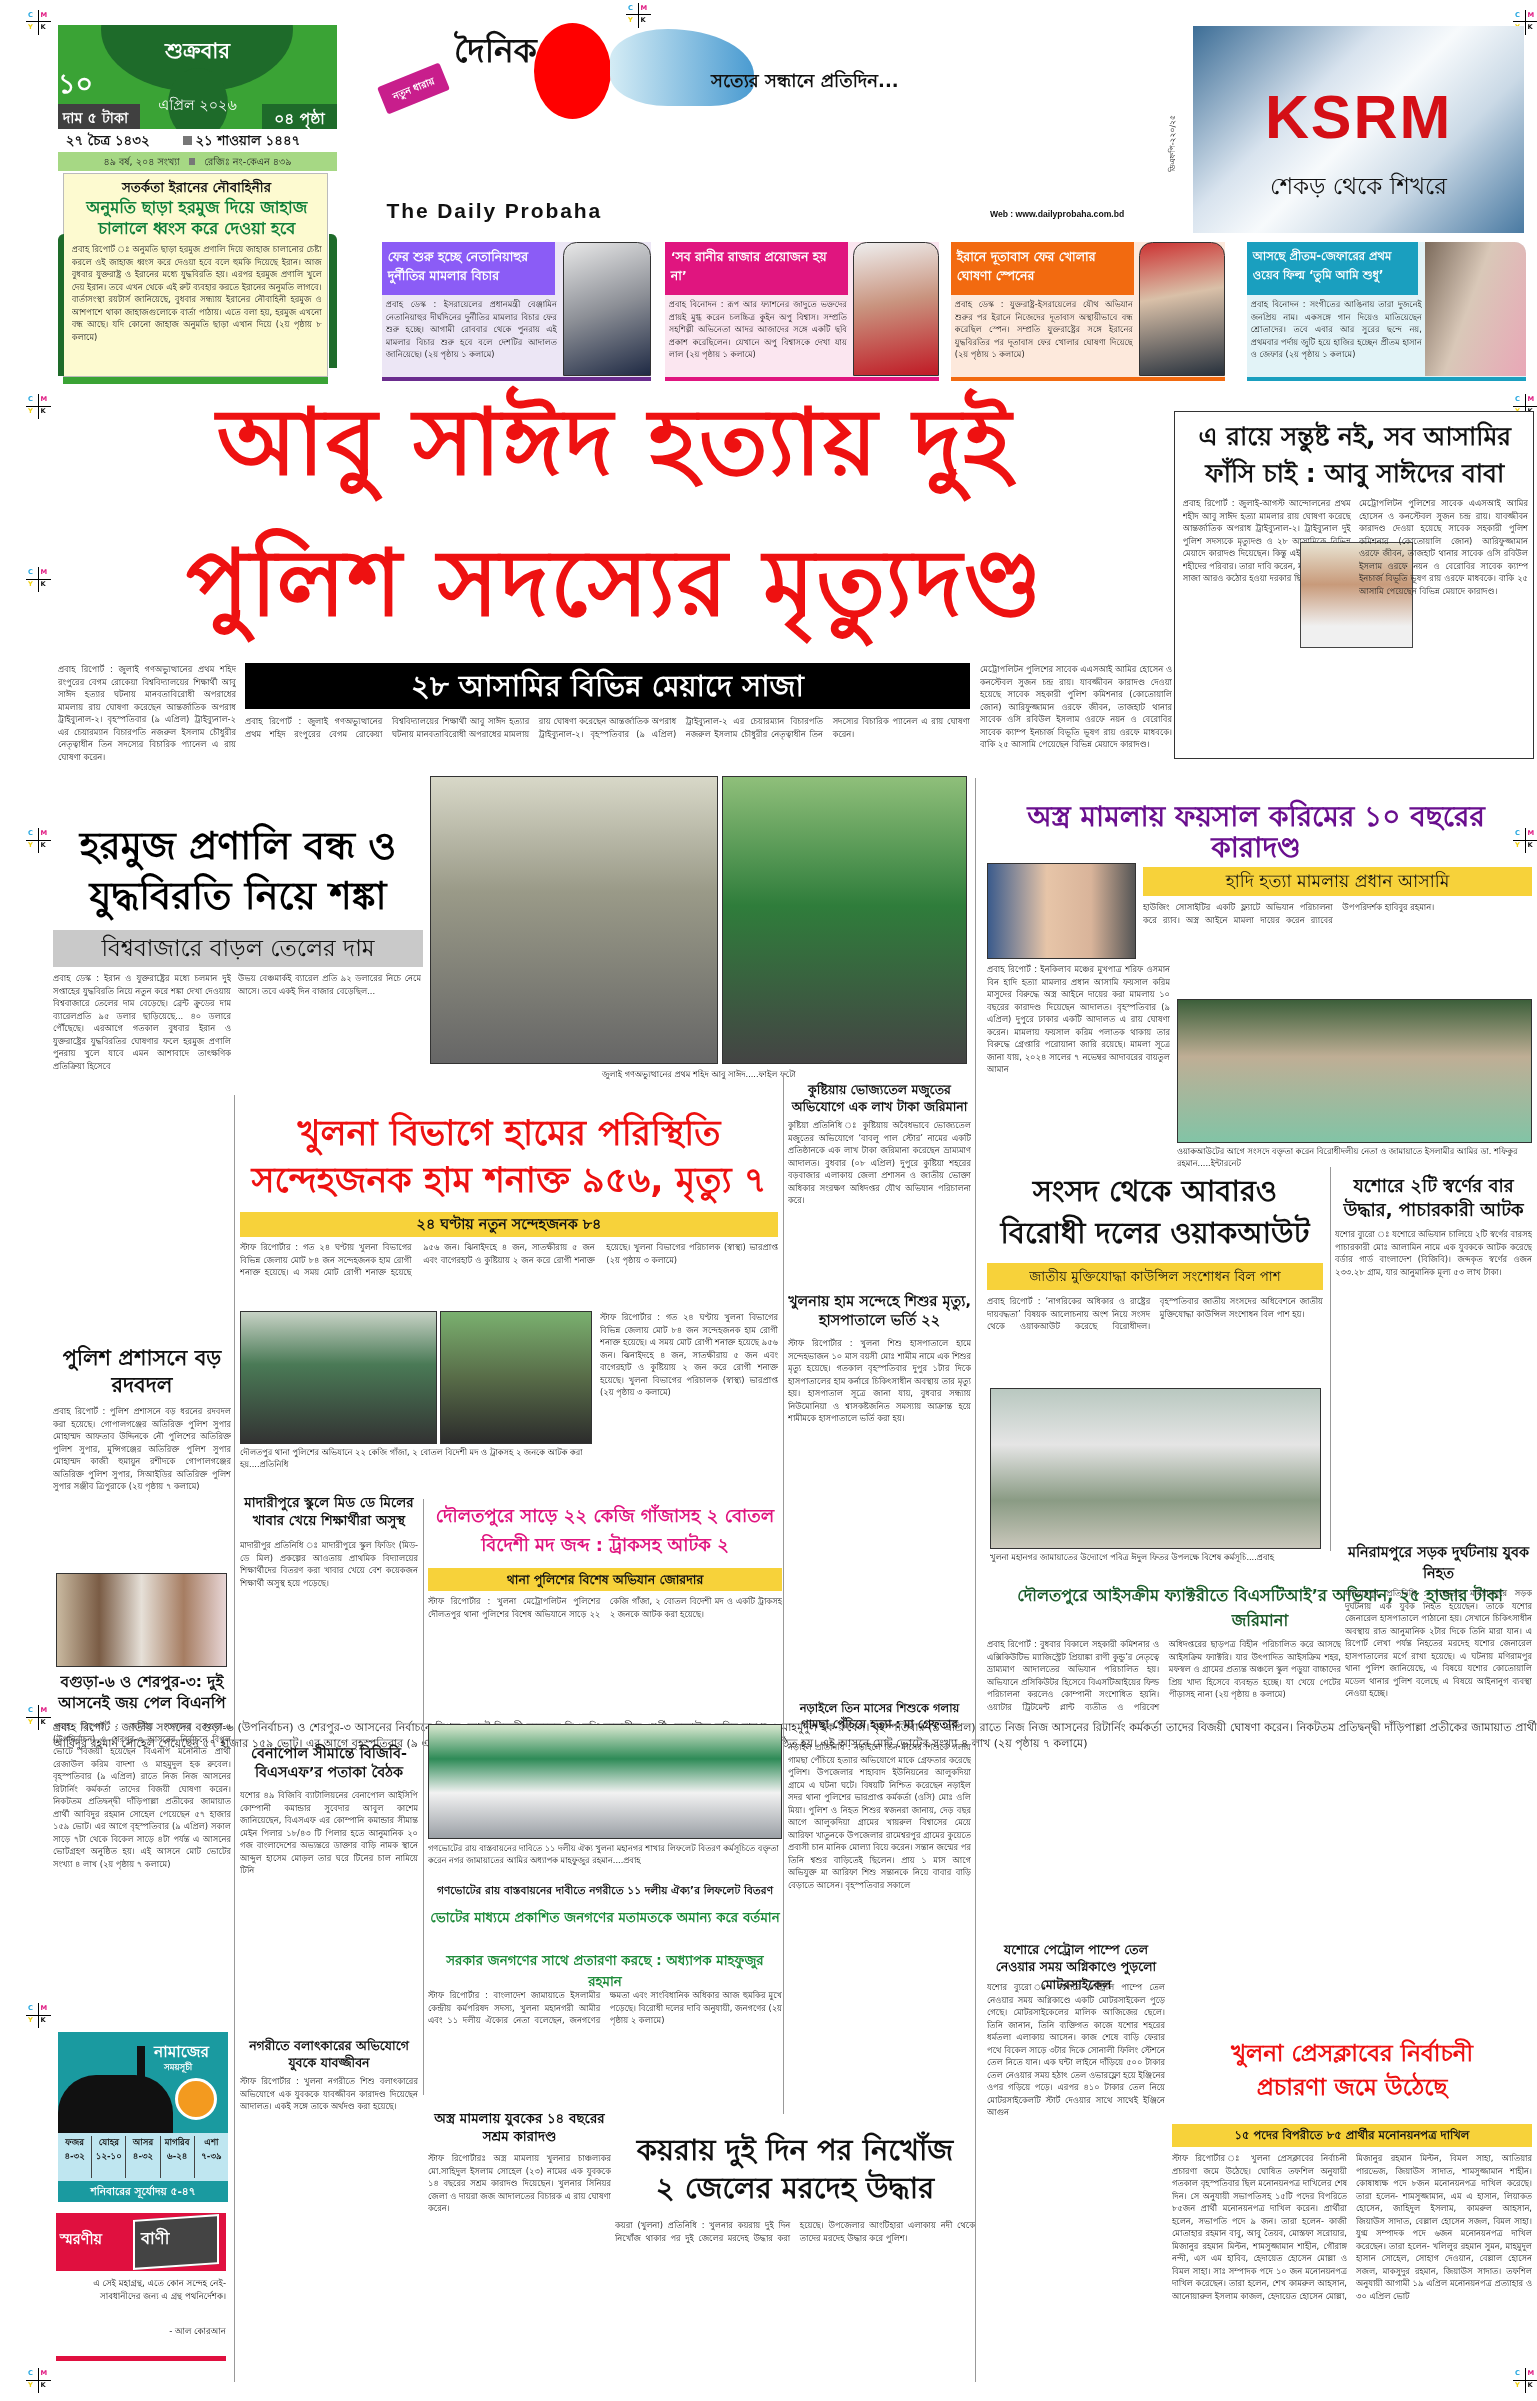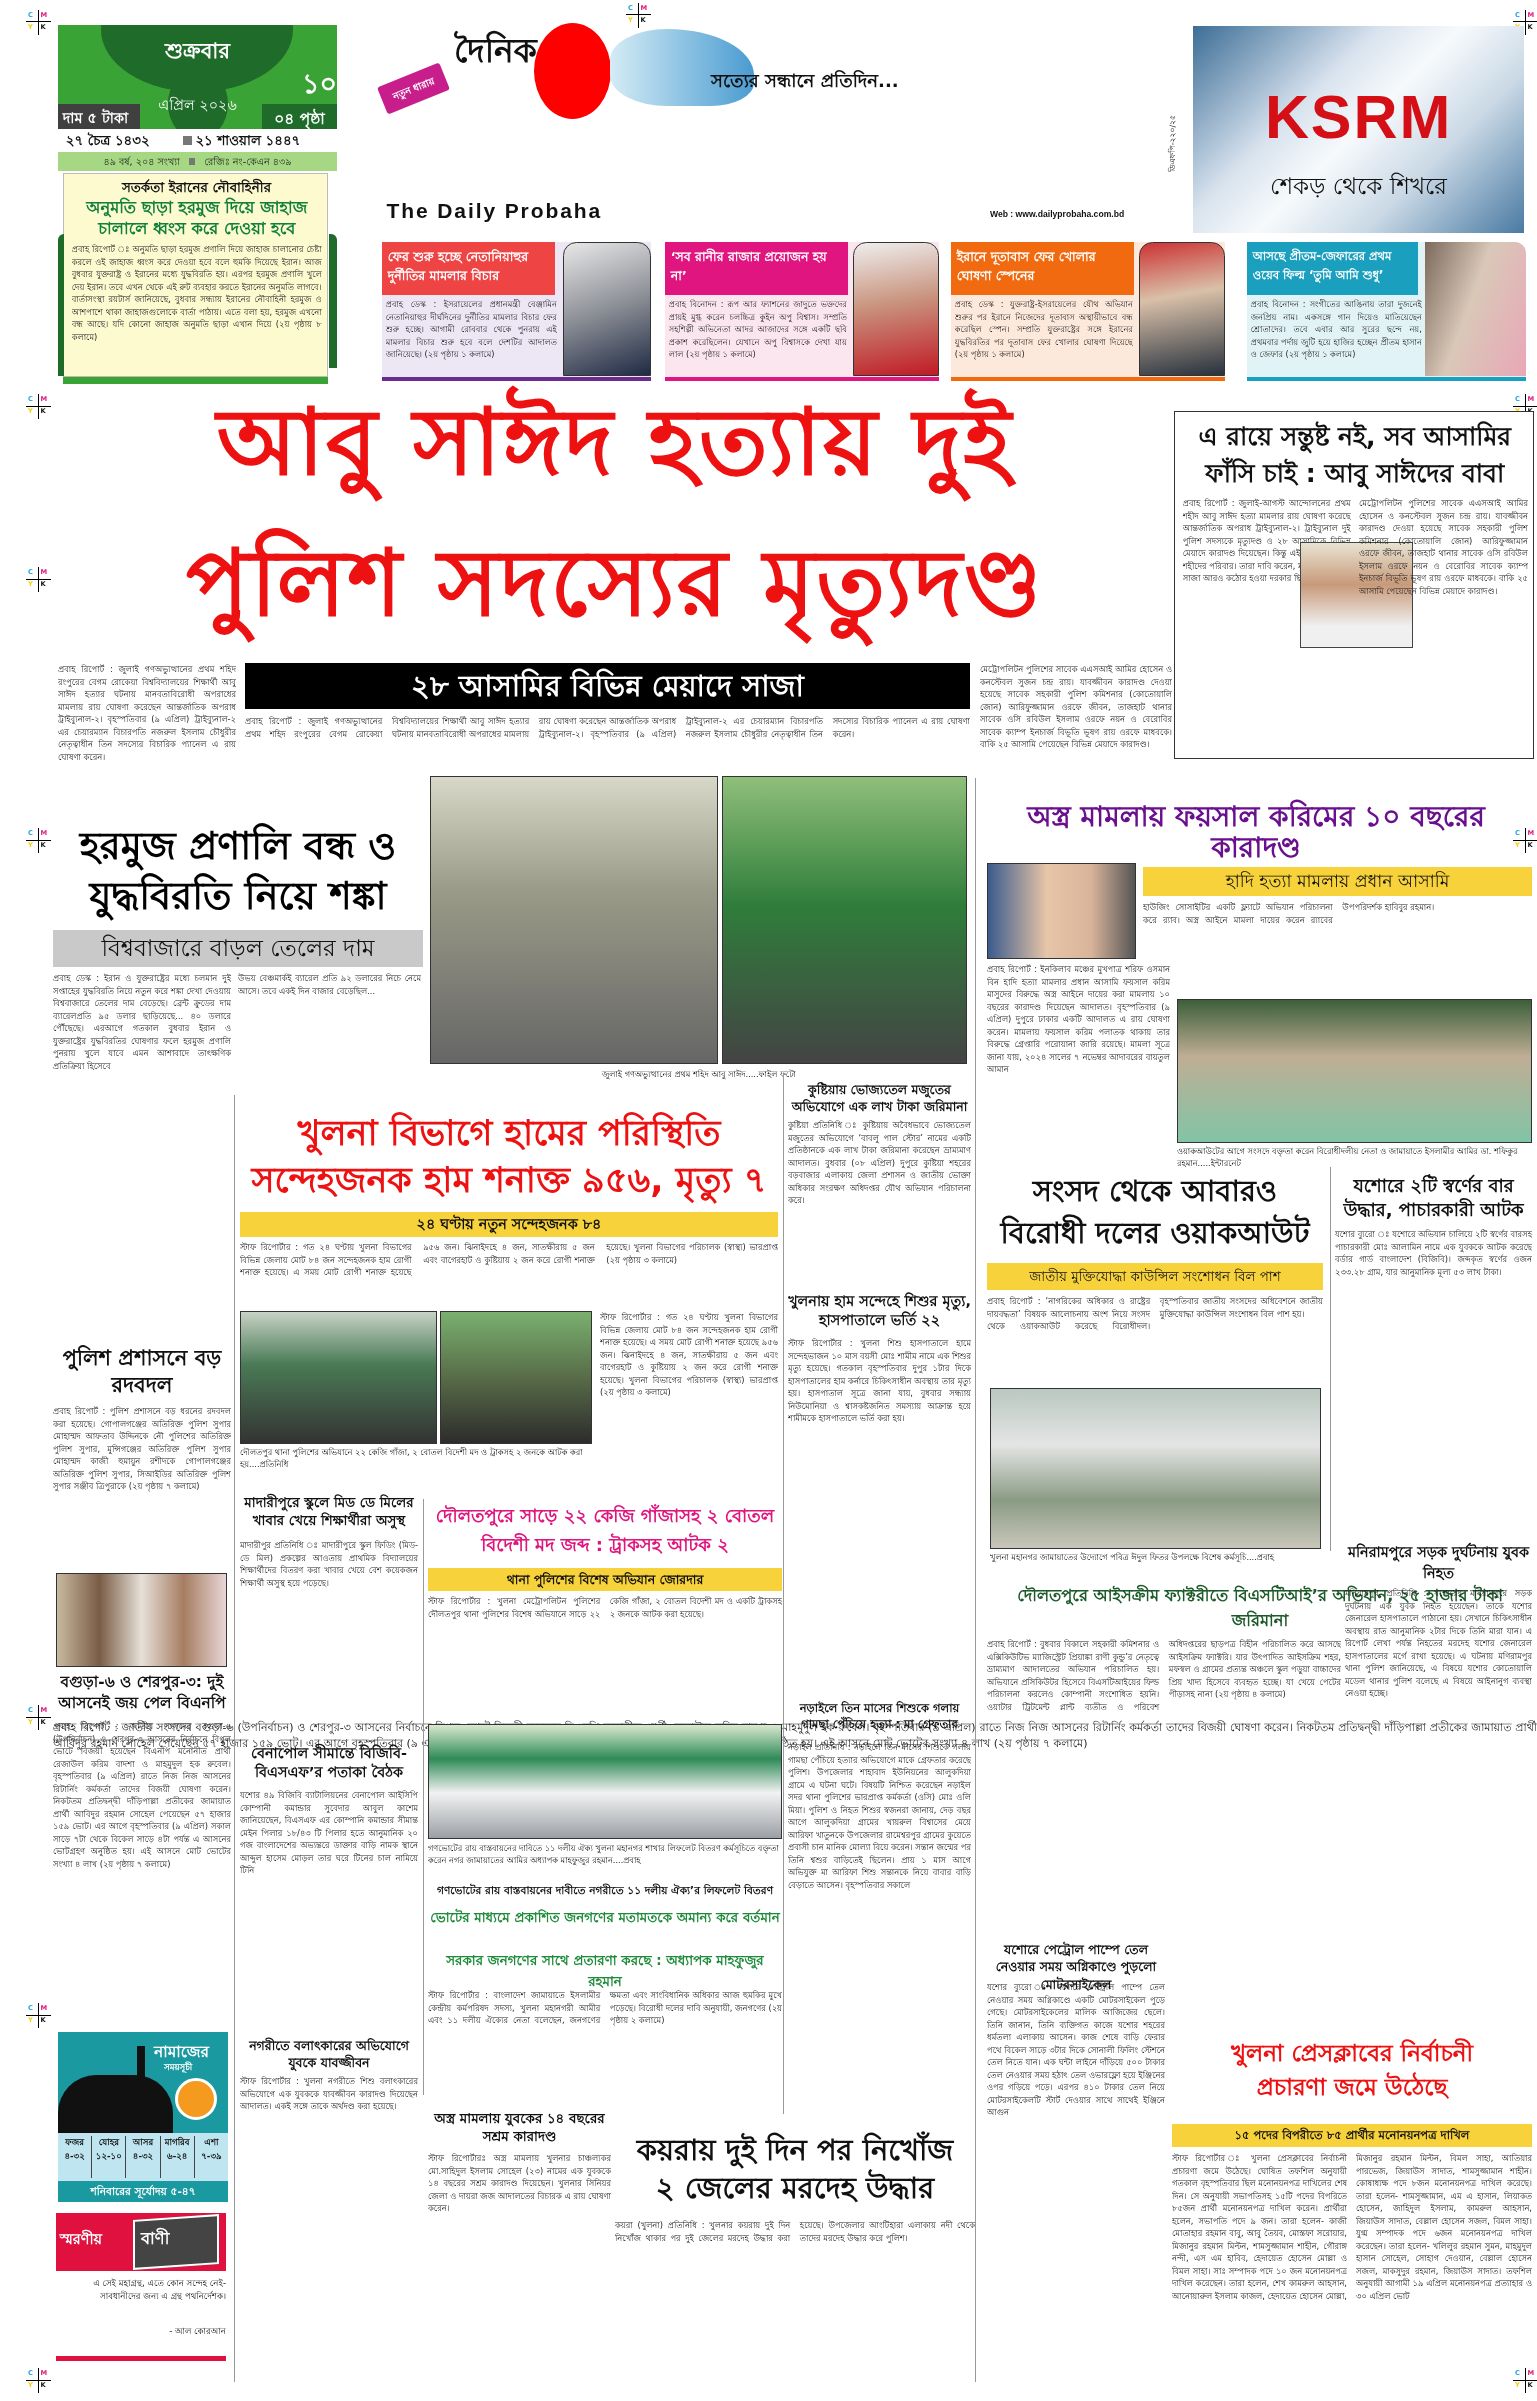--- a/index.html
+++ b/index.html
@@ -89,21 +89,21 @@
     <span style="left:1.9px;top:1px;color:#28a8e0">C</span>
     <span style="left:14.4px;top:1px;color:#e0157f">M</span>
     <span style="left:1.9px;top:13.4px;color:#f2d20c">Y</span>
     <span style="left:14.4px;top:13.4px">K</span>
   </div>
 
 <div class="abs" style="left:58px;top:25px;width:279px;height:146px;background:#3aa335;overflow:hidden">
   <div class="abs" style="left:43px;top:-58px;width:192px;height:125px;border-radius:50%;background:#1e6b2a"></div>
   <div class="abs" style="left:110px;top:43px;width:60px;height:72px;border-radius:50%;background:#1e6b2a"></div>
   <div class="abs" style="left:0;top:9.6px;width:279px;text-align:center;color:#fff;font-size:21px;font-weight:bold">শুক্রবার</div>
-  <div class="abs" style="left:0;top:38px;width:279px;text-align:right;color:#fff;font-size:27px;font-weight:bold">১০</div>
+  <div class="abs" style="left:0;top:38px;width:279px;text-align:left;color:#fff;font-size:27px;font-weight:bold">১০</div>
   <div class="abs" style="left:0;top:69px;width:279px;text-align:center;color:#fff;font-size:14.4px">এপ্রিল ২০২৬</div>
   <div class="abs" style="left:0;top:79px;width:82px;height:25px;background:#404040;color:#fff;font-size:14.4px;font-weight:bold;padding:2.9px 4.8px">দাম ৫ টাকা</div>
   <div class="abs" style="left:204px;top:79px;width:75px;height:25px;background:#1e6b2a;color:#fff;font-size:15.4px;font-weight:bold;padding:2.9px 4.8px;text-align:center">০৪ পৃষ্ঠা</div>
   <div class="abs" style="left:0;top:104px;width:279px;height:23px;background:#fff"></div>
   <div class="abs" style="left:7.7px;top:106px;font-size:13.4px;font-weight:bold;color:#111">২৭ চৈত্র ১৪৩২</div>
   <div class="abs" style="left:125px;top:106px;font-size:13.4px;font-weight:bold;color:#111"><span style="display:inline-block;width:8.6px;height:8.6px;background:#777;margin-right:3.8px"></span><span>২১ শাওয়াল ১৪৪৭</span></div>
   <div class="abs" style="left:0;top:127px;width:279px;height:19px;background:#a6d884"></div>
   <div class="abs" style="left:0;top:130px;width:279px;text-align:center;font-size:9.6px;color:#222"><span>৪৯ বর্ষ, ২০৪ সংখ্যা</span> <span style="display:inline-block;width:6.7px;height:6.7px;background:#777;margin:0 5.8px"></span> <span>রেজিঃ নং-কেএন ৪৩৯</span></div>
 </div>
 
@@ -126,21 +126,21 @@
   <div class="abs" style="left:615px;top:188px;font-size:8.6px;font-weight:bold;font-family:'Liberation Sans',sans-serif">Web : www.dailyprobaha.com.bd</div>
 </div>
 <div class="abs" style="left:1166px;top:115px;font-size:7.7px;writing-mode:vertical-rl;transform:rotate(180deg)">ডিএফপি-২২০/২৫</div>
 
 <div class="abs" style="left:1193px;top:26px;width:331px;height:207px;background:linear-gradient(135deg,#3c6d96 0%,#d8e3ee 35%,#f7fafc 50%,#cad9e6 70%,#4a7aa2 100%);overflow:hidden">
   <div class="abs" style="left:0;top:56px;width:331px;text-align:center;font-size:61px;font-weight:bold;color:#d40f16;font-family:'Liberation Sans',sans-serif;letter-spacing:1.9px">KSRM</div>
   <div class="abs" style="left:0;top:142px;width:331px;text-align:center;font-size:23px;color:#111">শেকড় থেকে শিখরে</div>
 </div>
 
 <div class="abs" style="left:382px;top:242px;width:269px;height:139px;background:#ece6f5;border-bottom:4.8px solid #6a2c8e">
-  <div class="abs" style="left:0;top:0;width:173px;height:53px;background:#ef4444;color:#fff;font-size:12.5px;font-weight:bold;padding:4.8px 5.8px;line-height:19px">ফের শুরু হচ্ছে নেতানিয়াহুর দুর্নীতির মামলার বিচার</div>
+  <div class="abs" style="left:0;top:0;width:173px;height:53px;background:#8b5cf6;color:#fff;font-size:12.5px;font-weight:bold;padding:4.8px 5.8px;line-height:19px">ফের শুরু হচ্ছে নেতানিয়াহুর দুর্নীতির মামলার বিচার</div>
   <div class="photo" style="left:181px;top:0;width:88px;height:134px;border-radius:13.4px 13.4px 0 0;background:linear-gradient(160deg,#e8e8e8,#8c8f96 50%,#1f2a44)"></div>
   <div class="abs body-text" style="left:3.8px;top:56px;width:171px;height:79px;font-size:8.2px;line-height:12.5px;overflow:hidden">প্রবাহ ডেস্ক : ইসরায়েলের প্রধানমন্ত্রী বেঞ্জামিন নেতানিয়াহুর দীর্ঘদিনের দুর্নীতির মামলার বিচার ফের শুরু হচ্ছে। আগামী রোববার থেকে পুনরায় এই মামলার বিচার শুরু হবে বলে দেশটির আদালত জানিয়েছে। (২য় পৃষ্ঠায় ১ কলামে)</div>
 </div>
 <div class="abs" style="left:665px;top:242px;width:274px;height:139px;background:#fbe6f0;border-bottom:4.8px solid #e0157f">
   <div class="abs" style="left:0;top:0;width:183px;height:53px;background:#e0157f;color:#fff;font-size:12.5px;font-weight:bold;padding:4.8px 5.8px;line-height:19px">‘সব রানীর রাজার প্রয়োজন হয় না’</div>
   <div class="photo" style="left:188px;top:0;width:86px;height:134px;border-radius:13.4px 13.4px 0 0;background:linear-gradient(170deg,#eee,#c9947f 45%,#c01a25)"></div>
   <div class="abs body-text" style="left:3.8px;top:56px;width:178px;height:79px;font-size:8.2px;line-height:12.5px;overflow:hidden">প্রবাহ বিনোদন : রূপ আর ফ্যাশনের জাদুতে ভক্তদের প্রায়ই মুগ্ধ করেন চলচ্চিত্র কুইন অপু বিশ্বাস। সম্প্রতি সহশিল্পী অভিনেতা আদর আজাদের সঙ্গে একটি ছবি প্রকাশ করেছিলেন। যেখানে অপু বিশ্বাসকে দেখা যায় লাল (২য় পৃষ্ঠায় ১ কলামে)</div>
 </div>
 <div class="abs" style="left:951px;top:242px;width:274px;height:139px;background:#fde9dc;border-bottom:4.8px solid #f26a10">
   <div class="abs" style="left:0;top:0;width:183px;height:53px;background:#f26a10;color:#fff;font-size:12.5px;font-weight:bold;padding:4.8px 5.8px;line-height:19px">ইরানে দূতাবাস ফের খোলার ঘোষণা স্পেনের</div>

